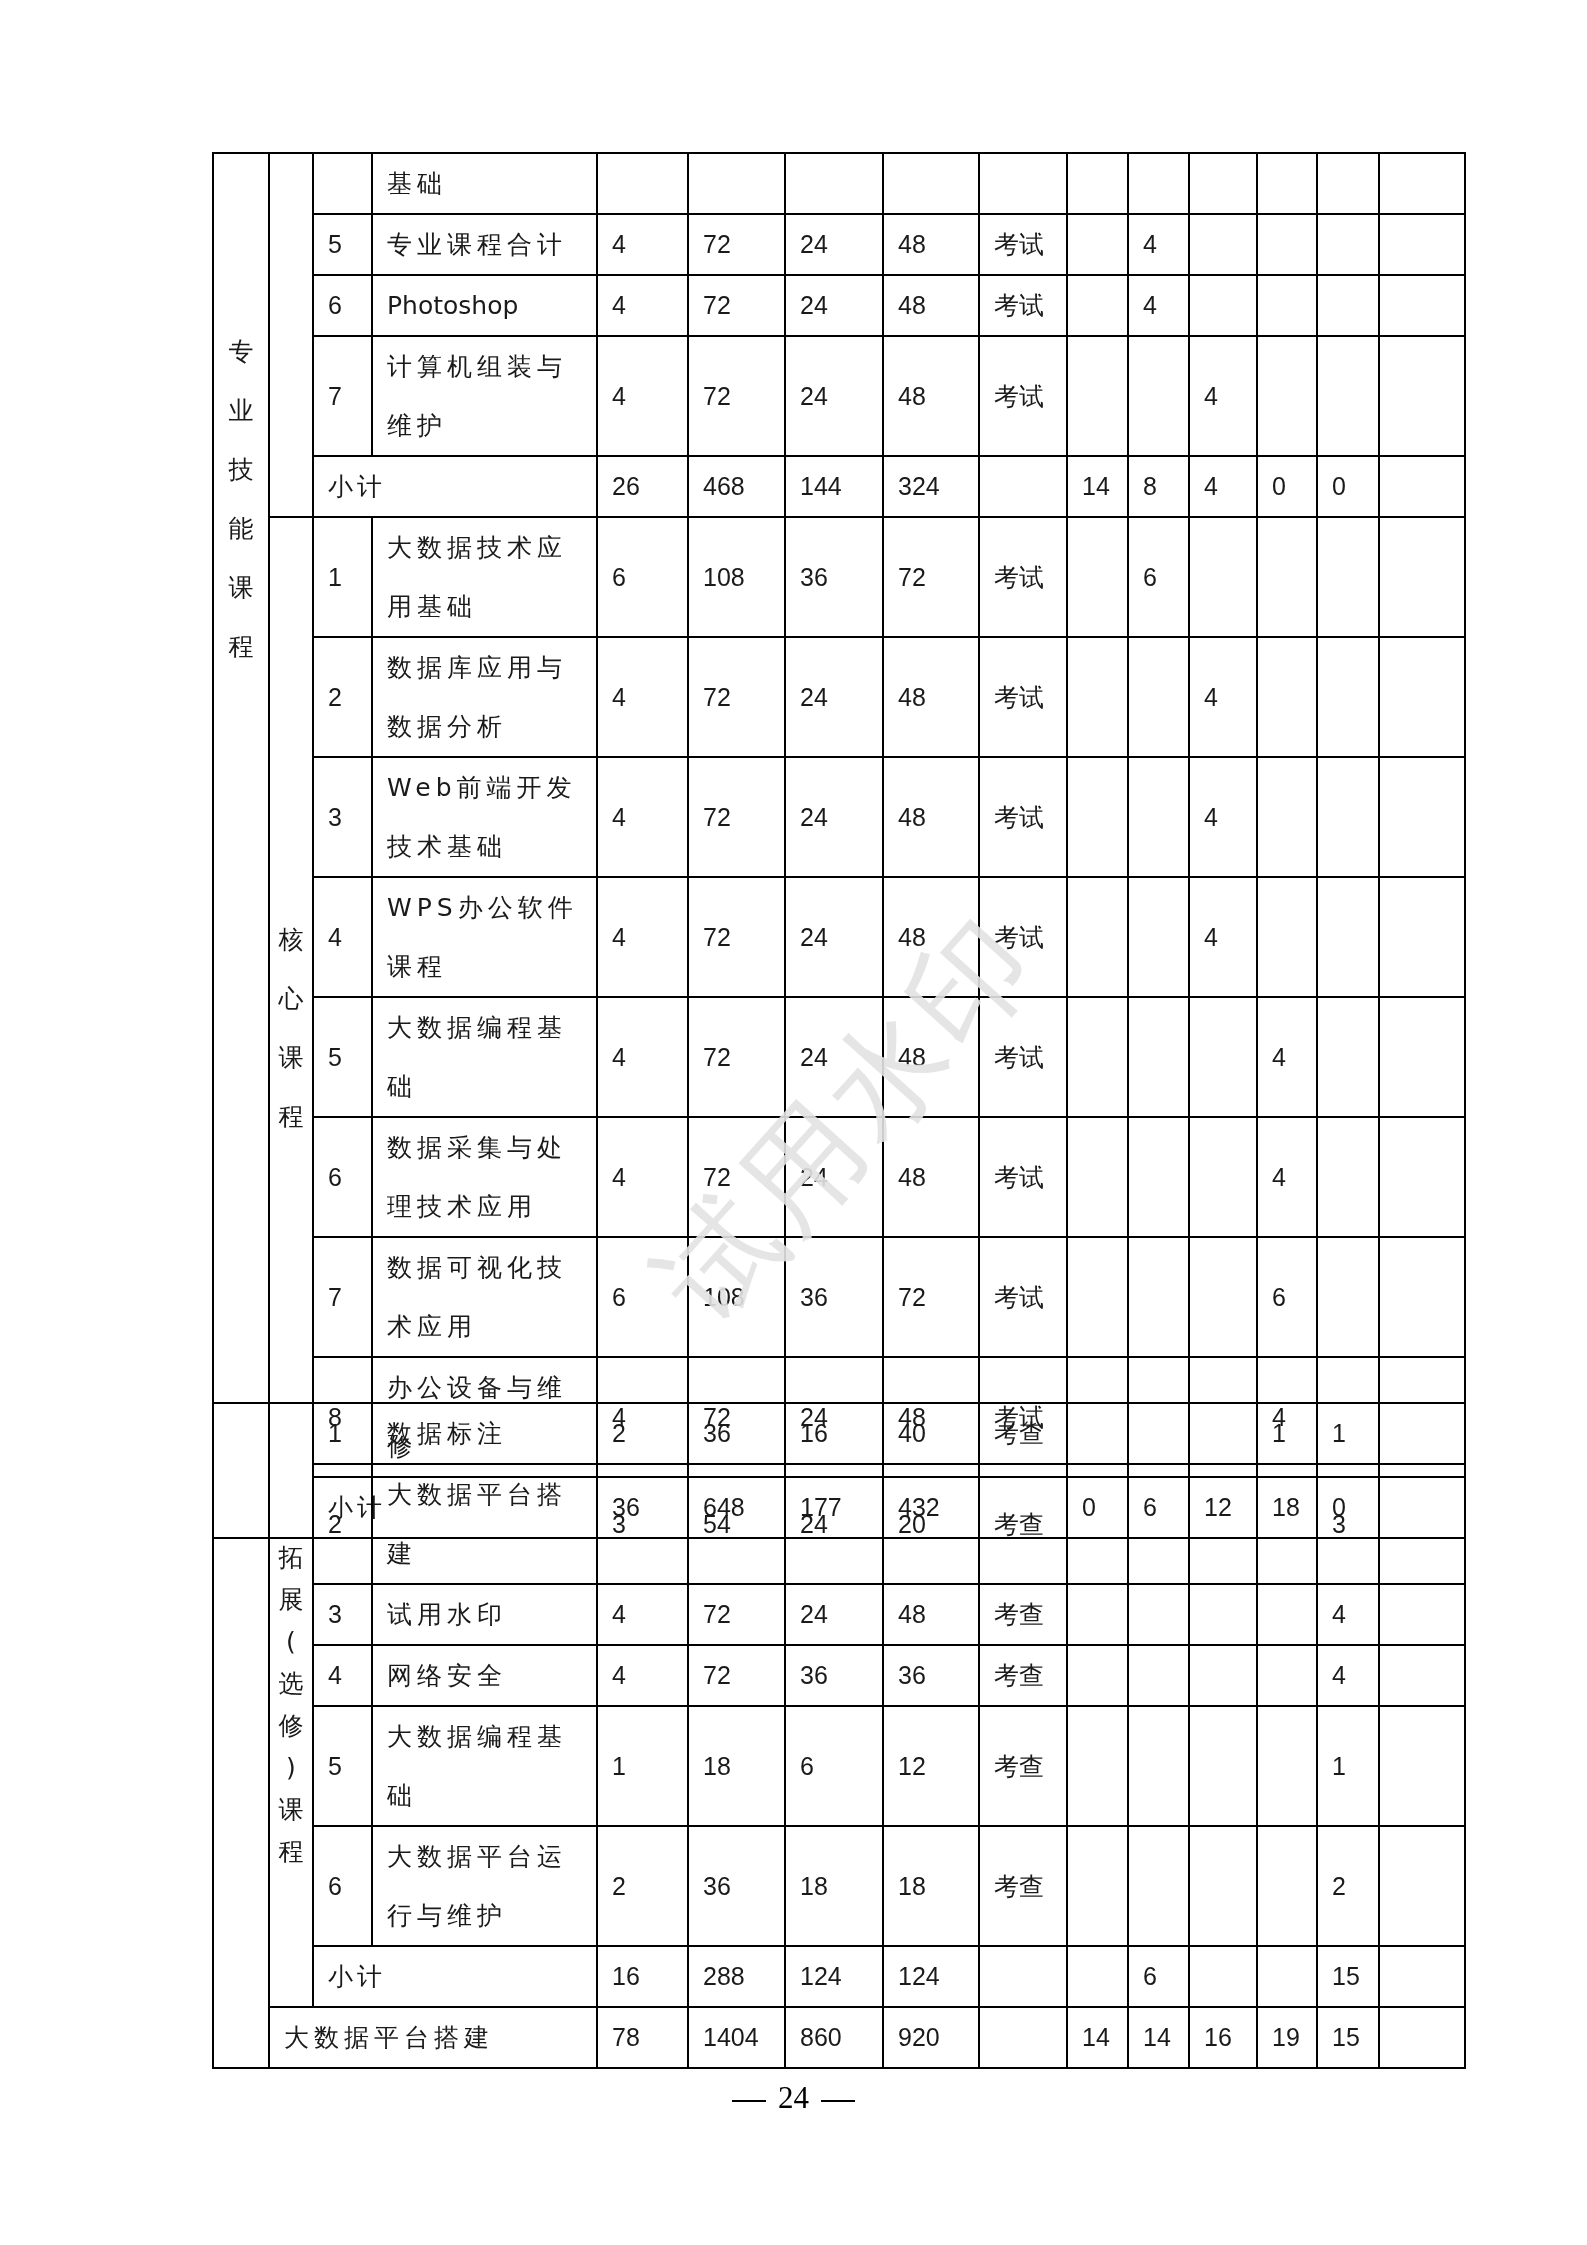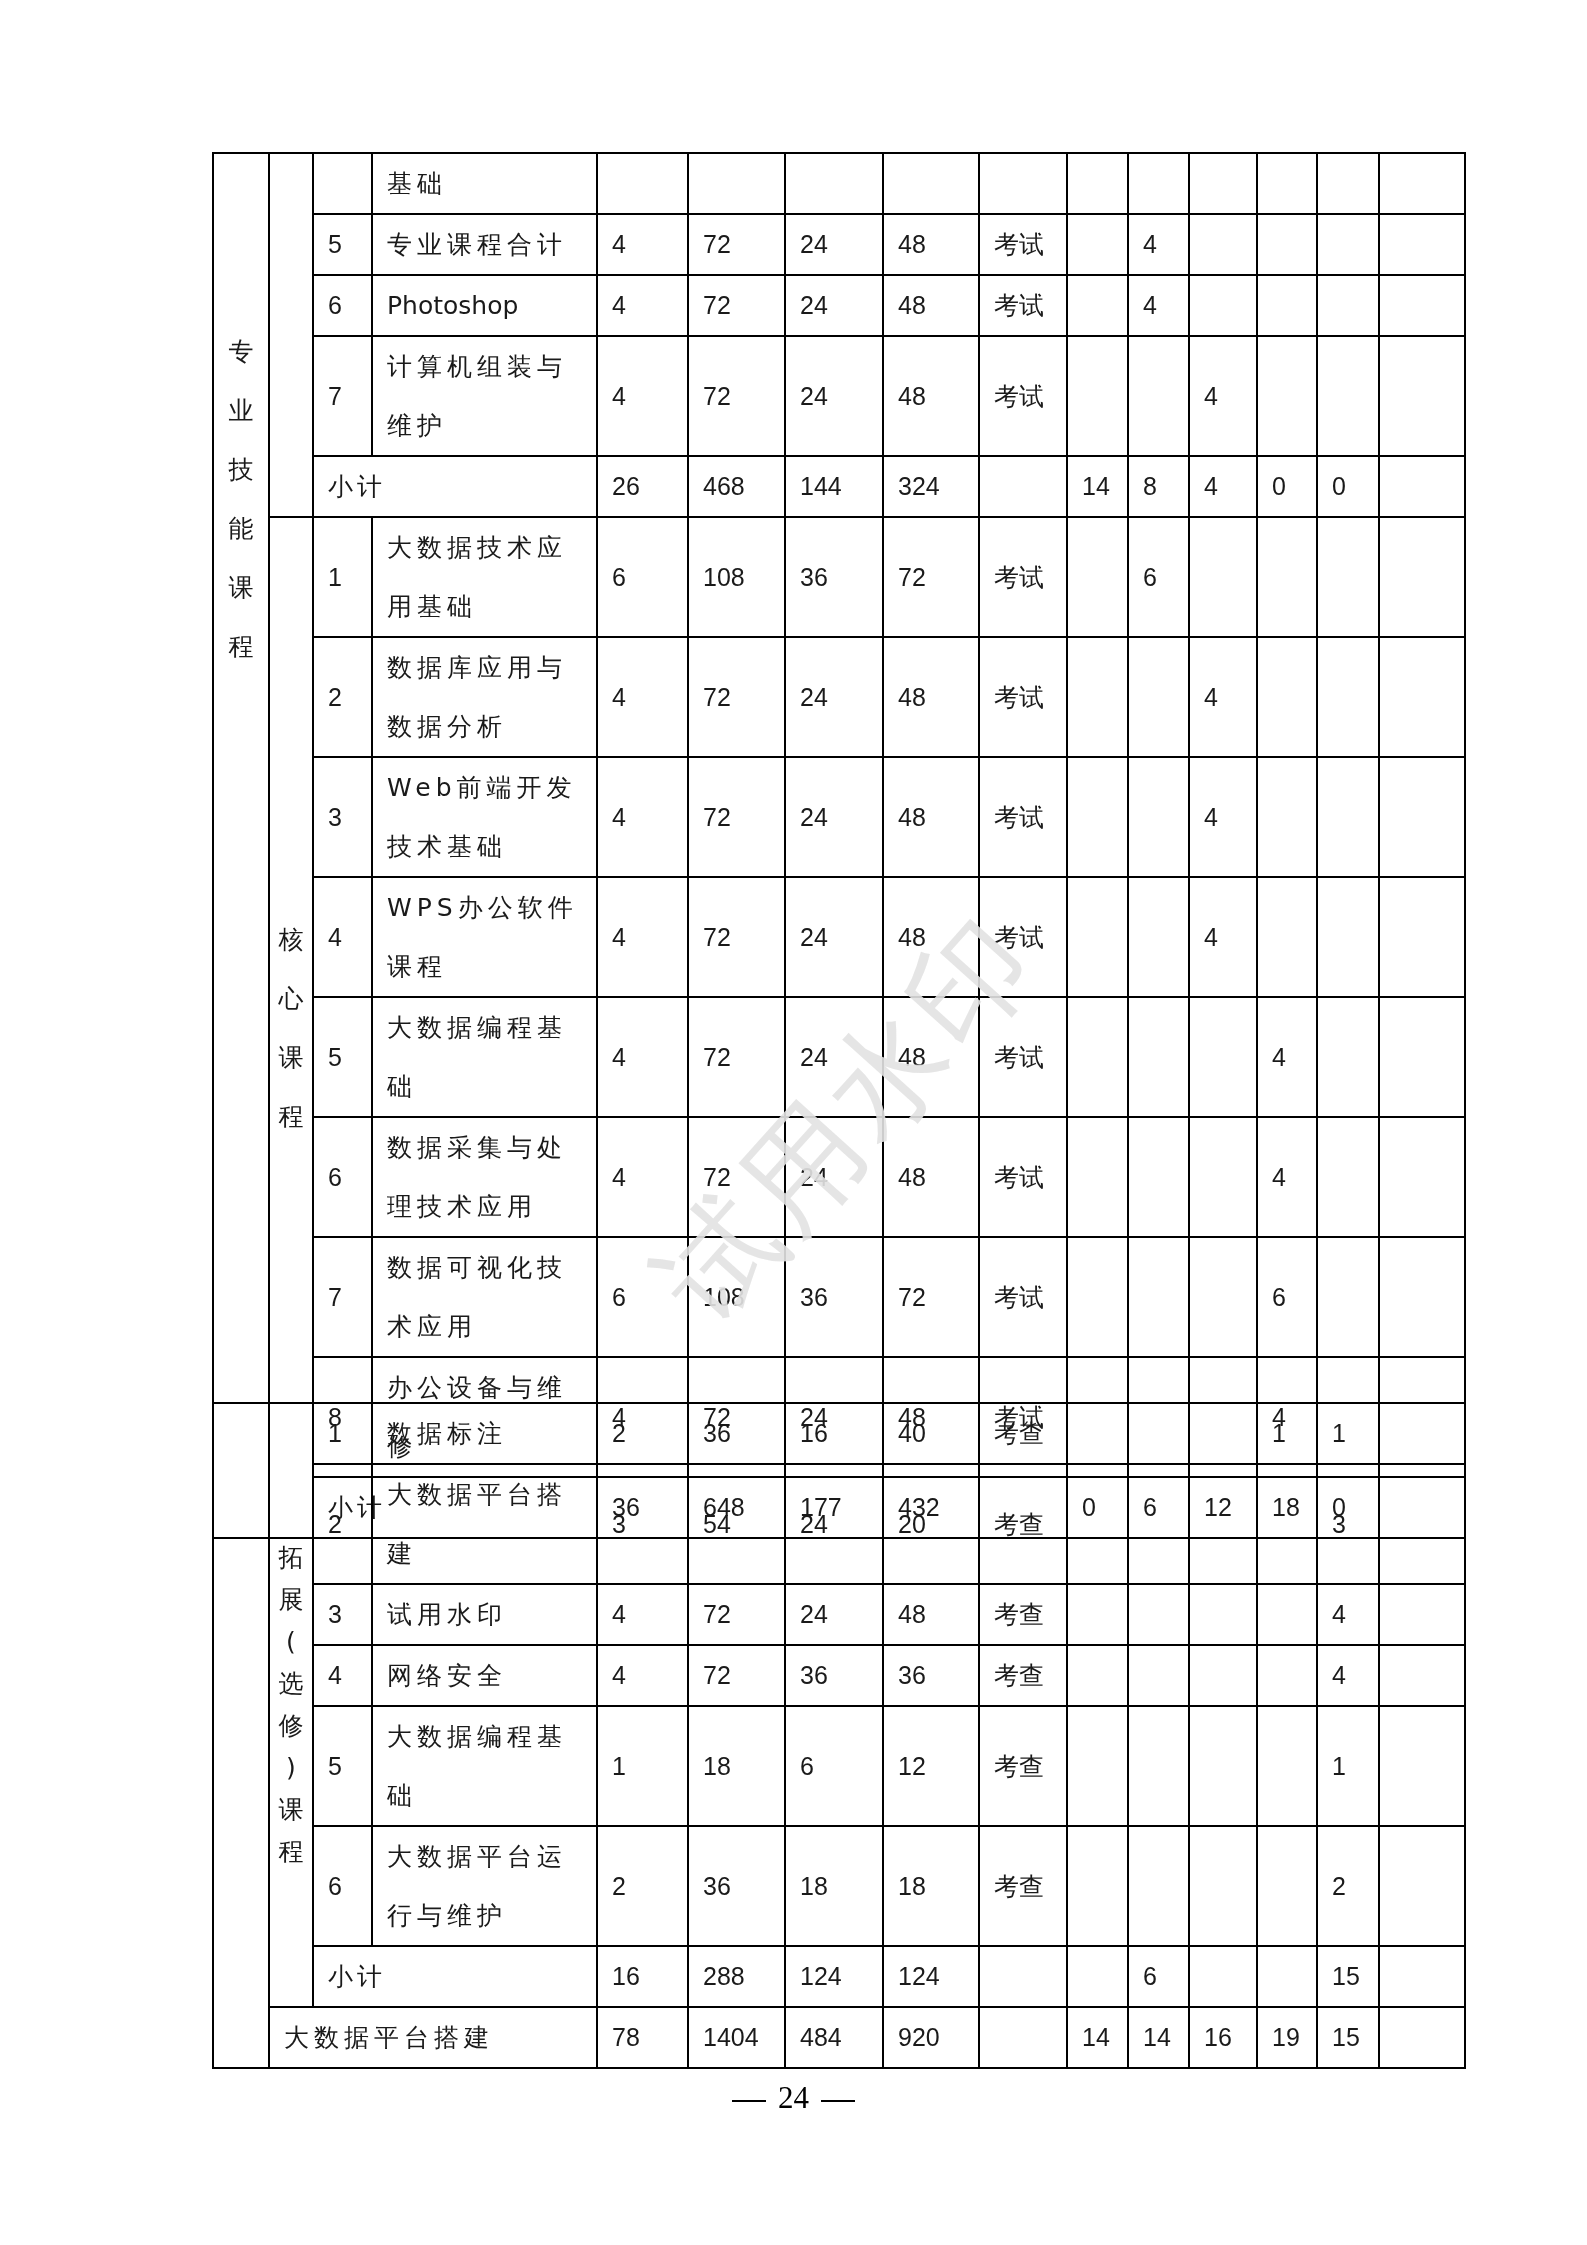--- a/index.html
+++ b/index.html
@@ -412,21 +412,21 @@
       <td class="num">6</td>
       <td class="num"></td>
       <td class="num"></td>
       <td class="num">15</td>
       <td></td>
     </tr>
     <tr style="height:59px">
       <td colspan="3" style="letter-spacing:5px">大数据平台搭建</td>
       <td class="num">78</td>
       <td class="num">1404</td>
-      <td class="num">484</td>
+      <td class="num">860</td>
       <td class="num">920</td>
       <td></td>
       <td class="num">14</td>
       <td class="num">14</td>
       <td class="num">16</td>
       <td class="num">19</td>
       <td class="num">15</td>
       <td></td>
     </tr>
   </tbody>

